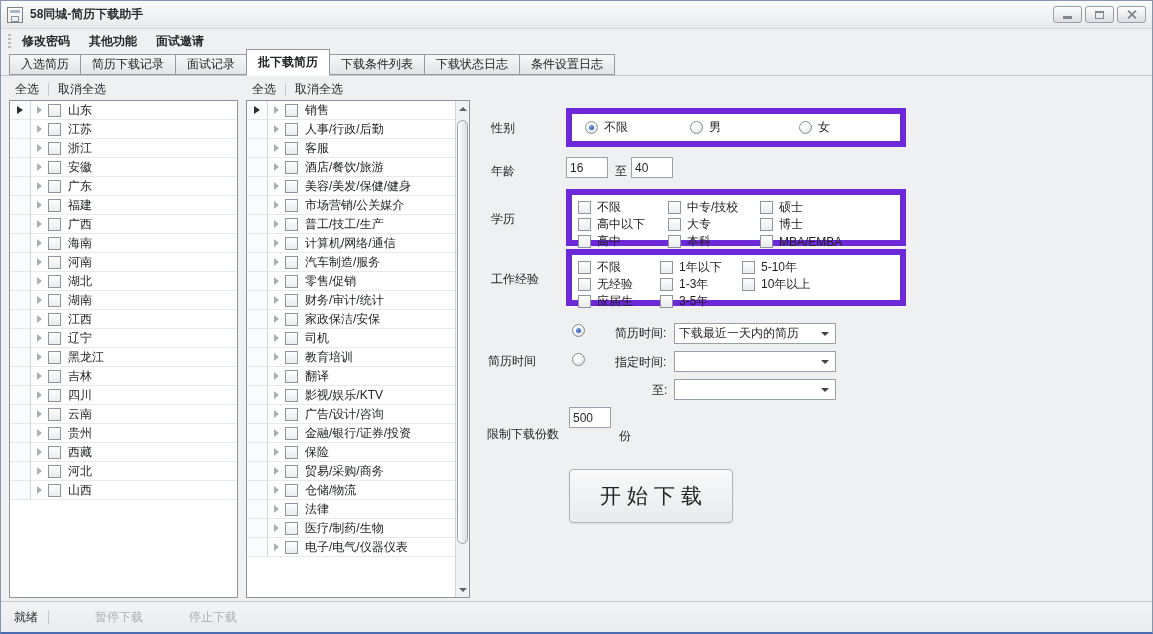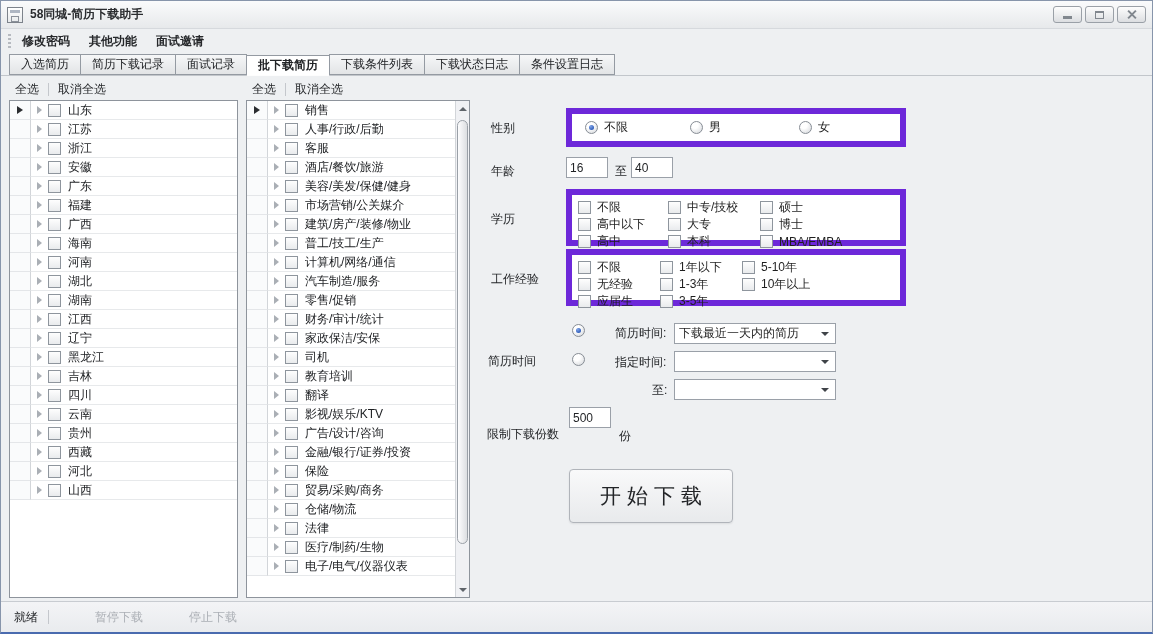--- a/index.html
+++ b/index.html
@@ -32,21 +32,21 @@
   .menubar { position:absolute; left:0; top:28px; right:0; height:24px; display:flex; align-items:center; gap:17px; padding-left:20px; }
   .menubar .grip { position:absolute; left:7px; top:5px; width:3px; height:14px;
                    background:repeating-linear-gradient(#b6bac0 0 2px, transparent 2px 4px); }
   .menu-item { font-weight:bold; color:#26282b; padding:2px 1px; cursor:default; }
 
   
   .tabstrip { position:absolute; left:0; top:52px; right:0; height:23px; display:flex; align-items:flex-end;
               padding-left:8px; border-bottom:1px solid #c2c6cb; }
   .tab { height:21px; padding:0 11px; display:flex; align-items:center; border:1px solid #949aa2; margin-right:-1px;
          background:linear-gradient(#f6f7f8,#e2e4e6); color:#212326; white-space:nowrap; cursor:default; }
-  .tab.active { height:21px; background:#ffffff; border-bottom:1px solid #fdfdfd; position:relative; z-index:2; margin-bottom:-1px; font-weight:bold;justify-content:flex-end; }
+  .tab.active { height:27px; background:#ffffff; border-bottom:1px solid #fdfdfd; position:relative; z-index:2; margin-bottom:-1px; font-weight:bold;justify-content:flex-end; }
 
   
   .panel { position:absolute; top:78px; height:519px; }
   .panel-prov { left:8px;  width:229px; }
   .panel-cat  { left:245px; width:224px; }
   .grid-toolbar { height:21px; display:flex; align-items:center; gap:9px; padding-left:6px; }
   .tb-btn { color:#26282b; cursor:default; }
   .tb-sep { width:1px; height:13px; background:#c4c7cc; }
   .grid-body { position:relative; height:498px; background:#ffffff; border:1px solid #8e949c; overflow:hidden; }
   .grid-rows { position:absolute; left:0; top:0; right:0; bottom:0; }
@@ -424,28 +424,20 @@
 
           <div class="grid-row">
             <div class="row-header"></div>
             <div class="row-cell">
               <span class="expand-arrow"></span>
               <span class="checkbox"></span>
               <span class="row-label">市场营销/公关媒介</span>
             </div>
           </div>
 
-          <div class="grid-row">
-            <div class="row-header"></div>
-            <div class="row-cell">
-              <span class="expand-arrow"></span>
-              <span class="checkbox"></span>
-              <span class="row-label">建筑/房产/装修/物业</span>
-            </div>
-          </div>
 
           <div class="grid-row">
             <div class="row-header"></div>
             <div class="row-cell">
               <span class="expand-arrow"></span>
               <span class="checkbox"></span>
               <span class="row-label">普工/技工/生产</span>
             </div>
           </div>
 

